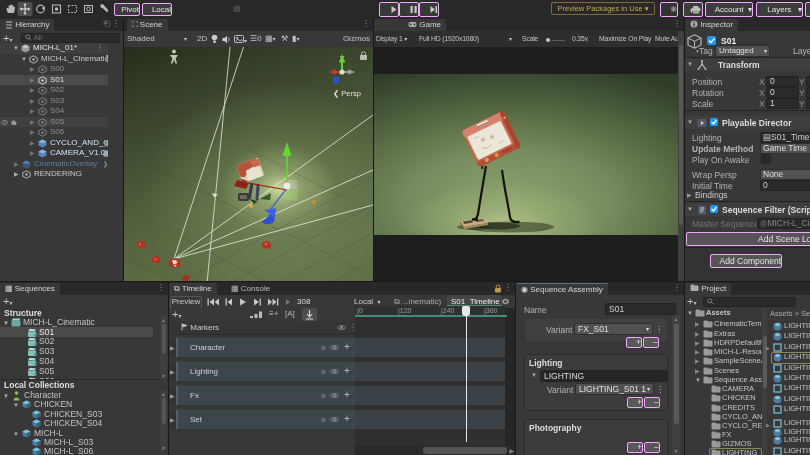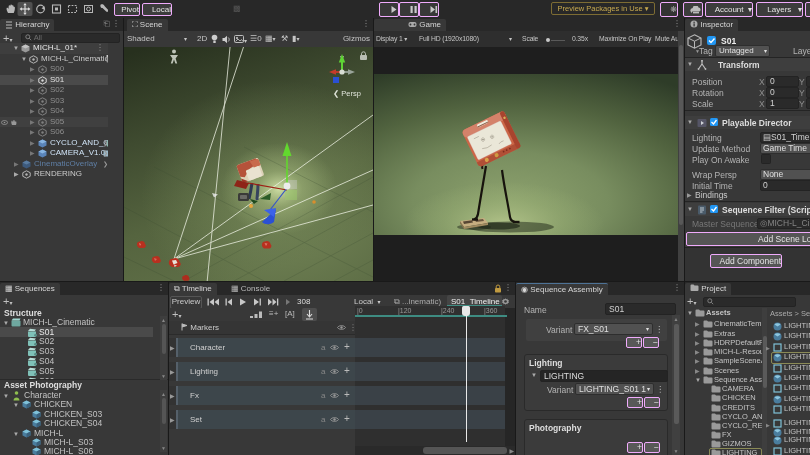--- a/index.html
+++ b/index.html
@@ -564,21 +564,21 @@
             <rect x="0.5" y="1" width="9" height="8" rx="1" fill="#556"></rect>
             <path d="M4 3 L7 5 L4 7 Z" fill="#cfd2d8"></path>
           </svg>
       <div class="abs" style="left:25px;top:2px;width:8px;height:8px;background:#2196f3;border-radius:1.5px;"><svg width="8" height="8">
               <path d="M1.5 4 L3.5 6 L6.5 2" stroke="#fff" stroke-width="1.3" fill="none"></path>
             </svg></div>
       <span class="abs" style="left:37px;top:2px;color:#ddd;font-weight:bold;">Playable Director</span>
     </div>
     <span class="abs lbl" style="left:7px;top:102px;">Lighting</span>
     <div class="field" style="left:75px;top:101px;width:56px;height:9px;line-height:9px;padding-left:2px;white-space:nowrap;">▤S01_Timeline</div>
-    <span class="abs lbl" style="left:7px;top:113px;">Update Method</span>
+    <span class="abs lbl" style="left:7px;top:113px;font-weight:bold;">Update Method</span>
     <div class="drop" style="left:75px;top:112px;width:56px;height:9px;line-height:9px;padding-left:2px;">Game Time</div>
     <span class="abs lbl" style="left:7px;top:124px;">Play On Awake</span>
     <div class="abs" style="left:76px;top:123px;width:8px;height:8px;background:#2a2a2a;border:1px solid #232323;border-radius:1.5px;"></div>
     <span class="abs lbl" style="left:7px;top:139px;">Wrap Persp</span>
     <div class="drop" style="left:75px;top:138px;width:56px;height:9px;line-height:9px;padding-left:2px;">None</div>
     <span class="abs lbl" style="left:7px;top:150px;">Initial Time</span>
     <div class="field" style="left:75px;top:149px;width:56px;height:9px;line-height:9px;padding-left:2px;">0</div>
     <span class="abs" style="left:2px;top:160px;color:#999;font-size:6px;">▶</span>
     <span class="abs" style="left:10px;top:159px;color:#c8c8c8;">Bindings</span>
     <div class="abs" style="left:0;top:170px;width:125px;height:1px;background:#242424;"></div>
@@ -661,21 +661,21 @@
       <div class="row" style="top:80.5px;height:10.5px;line-height:10.5px;">
           <svg class="abs" style="left:27px;top:1px;" width="10" height="9" viewBox="0 0 10 9">
             <path d="M1 3.5 h8 v4.5 a1 1 0 0 1 -1 1 h-6 a1 1 0 0 1 -1 -1 Z" fill="#7fc1b8"></path>
             <path d="M1 3 L3 0.8 L9 1.5 L7.5 3.2 Z" fill="#b8ded8"></path>
             <circle cx="8.6" cy="7.2" r="1.4" fill="#5a8a84"></circle>
           </svg>
           <span class="abs" style="left:39px;color:#c4c4c4;">S06</span>
         </div>
     <div class="abs" style="left:0;top:84px;width:168px;height:1px;background:#2a2a2a;"></div>
     <div class="abs" style="left:0;top:84.5px;width:168px;height:10px;background:#383838;"></div>
-        <div class="abs" style="left:4px;top:84.5px;color:#dedede;font-weight:bold;">Asset Photography</div>
+        <div class="abs" style="left:4px;top:84.5px;color:#dedede;font-weight:bold;">Local Collections</div>
     <div class="row" style="top:95px;height:10.5px;line-height:10.5px;">
           <span class="abs" style="left:3px;top:1px;color:#aaa;font-size:6px;">▼</span>
           <svg class="abs" style="left:12px;top:0.5px;" width="9" height="10" viewBox="0 0 9 10">
             <circle cx="4.5" cy="2" r="1.8" fill="#8fbf4f"></circle>
             <path d="M1.5 9.5 C1.5 5.5 7.5 5.5 7.5 9.5 Z" fill="#8fbf4f"></path>
           </svg>
           <span class="abs" style="left:24px;color:#c4c4c4;">Character</span>
         </div>
       <div class="row" style="top:104.4px;height:10.5px;line-height:10.5px;">
           <span class="abs" style="left:13px;top:1px;color:#aaa;font-size:6px;">▼</span>

